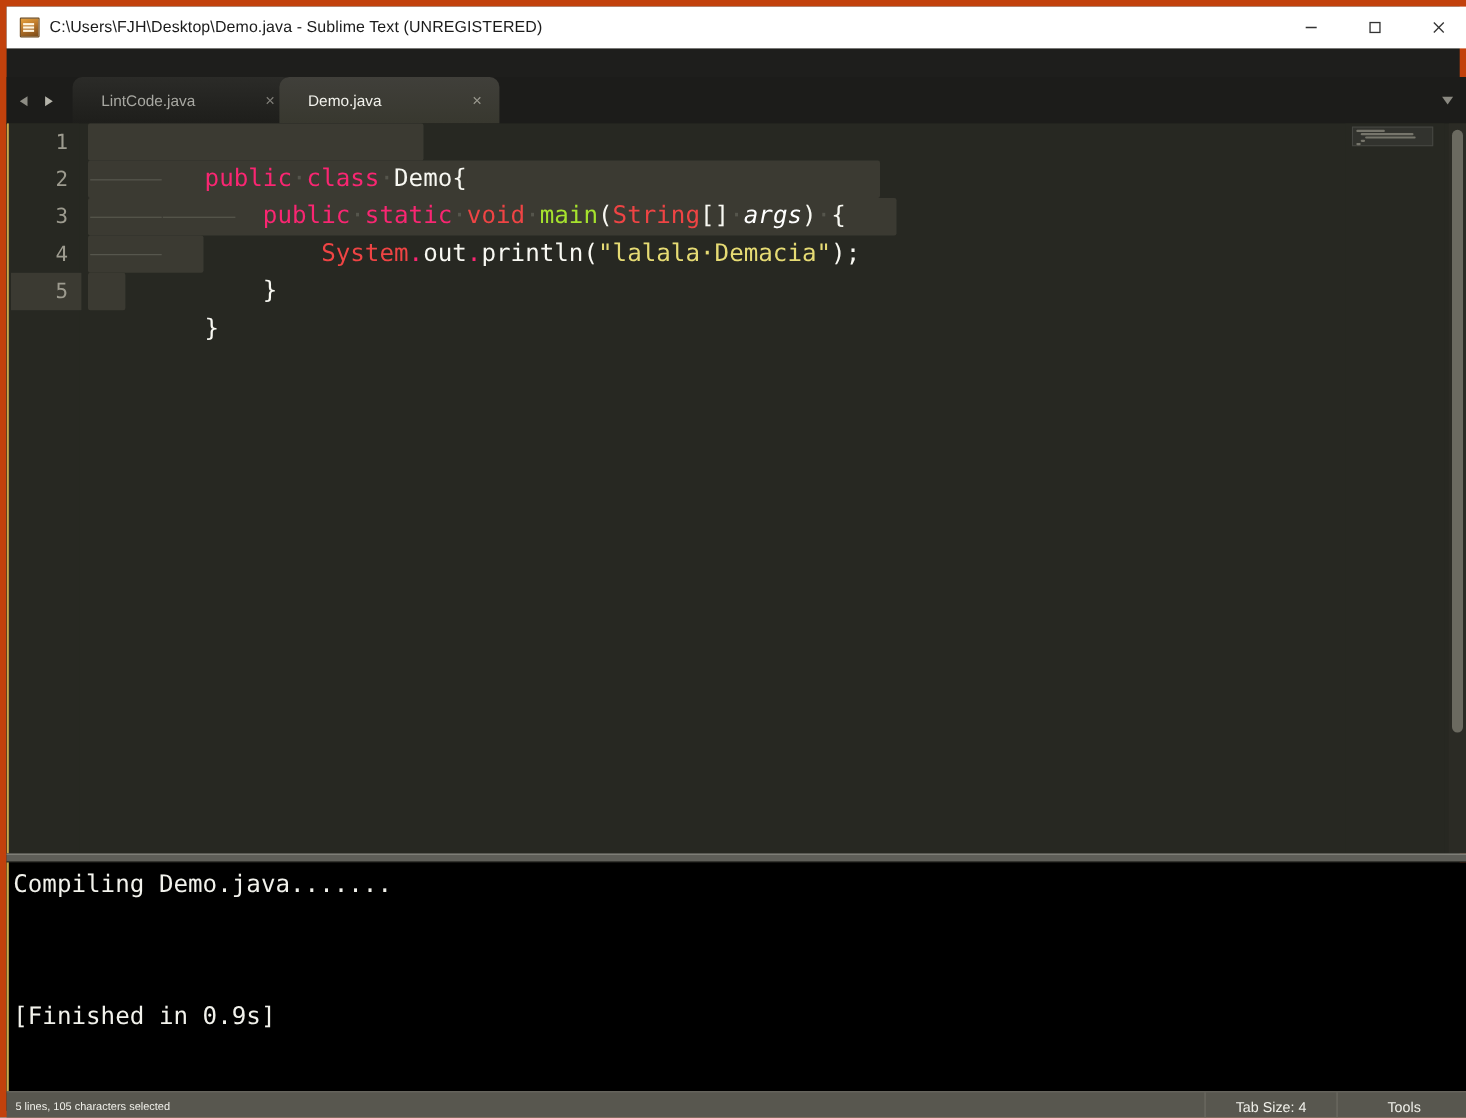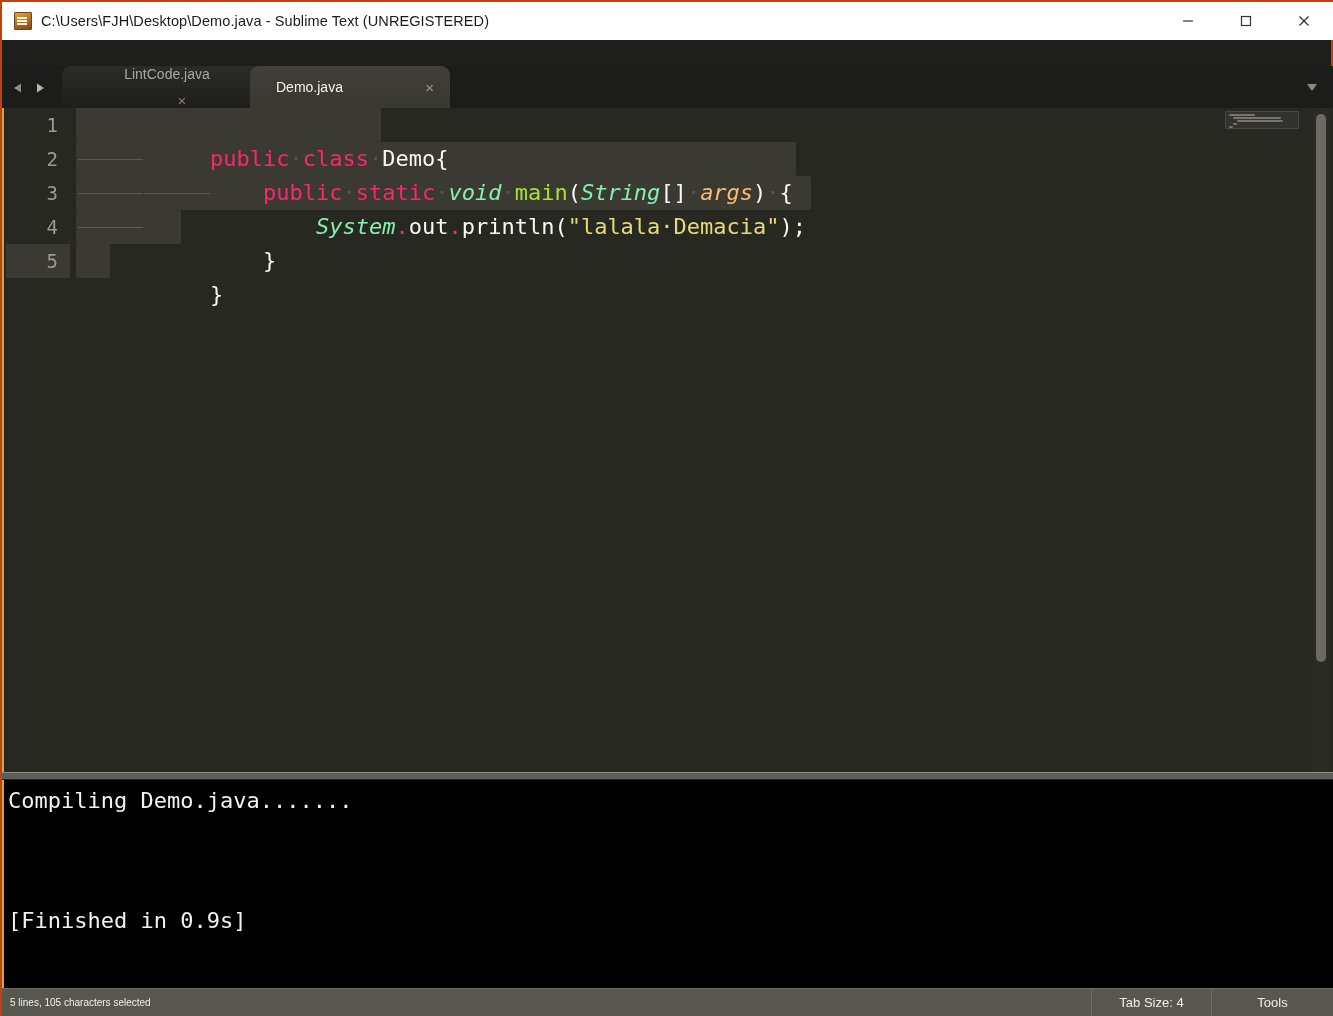--- a/index.html
+++ b/index.html
@@ -13,21 +13,21 @@
     overflow: hidden;
     font-family: "Liberation Sans", sans-serif;
   }
 
   #app {
     position: relative;
     width: 1333px;
     height: 1016px;
     background: #1e1e1c;
     box-sizing: border-box;
-    border: 2px solid #c2410c;
+    border: 6px solid #c2410c;
   }
 
   
   #titlebar {
     position: absolute;
     left: 0; top: 0;
     width: 1331px;
     height: 38px;
     background: #ffffff;
     display: flex;
@@ -126,21 +126,20 @@
     display: flex;
     align-items: center;
     padding: 0 16px 0 26px;
     min-width: 200px;
     white-space: nowrap;
   }
   .tab-inactive {
     background: linear-gradient(180deg,#2b2b28 0%, #232320 60%, #1e1e1b 100%);
     border-radius: 9px 9px 0 0;
     margin-right: -12px;
-    flex-direction: column;
   }
   .tab-inactive .tab-label { color: #a8a8a2; }
   .tab-active {
     background: #3b3b36;
     background: linear-gradient(180deg,#403f3a 0%, #38382f 100%);
     border-radius: 9px 9px 0 0;
     z-index: 3;
   }
   .tab-active .tab-label { color: #f2f2ec; }
   .tab-label {
@@ -205,38 +204,37 @@
   }
   .code-line {
     position: absolute;
     left: 0;
     height: 34px;
     line-height: 34px;
     white-space: pre;
     font-family: "DejaVu Sans Mono", monospace;
     font-size: 22px;
     letter-spacing: 0px;
-    margin-left: 28px;
   }
   .sel {
     position: absolute;
     background: #3b3a32;
     height: 34px;
     border-radius: 2px;
   }
   .indent-guide {
     position: absolute;
     height: 1px;
     background: #5a5a50;
   }
   
   .t-kw   { color: #f92672; }
-  .t-type { color: #86efac; font-style: italic; }
+  .t-type { color: #ef4444; }
   .t-fn   { color: #a6e22e; }
-  .t-param{ color: #fdba74; font-style: italic; }
+  .t-param{ color: #ffffff; font-style: italic; }
   .t-str  { color: #e6db74; }
   .t-txt  { color: #f8f8f2; }
   .t-op   { color: #f92672; }
   .t-ws   { color: #55554c; }
 
   #minimap {
     position: absolute;
     right: 24px; top: 0;
     width: 90px;
     height: 664px;

